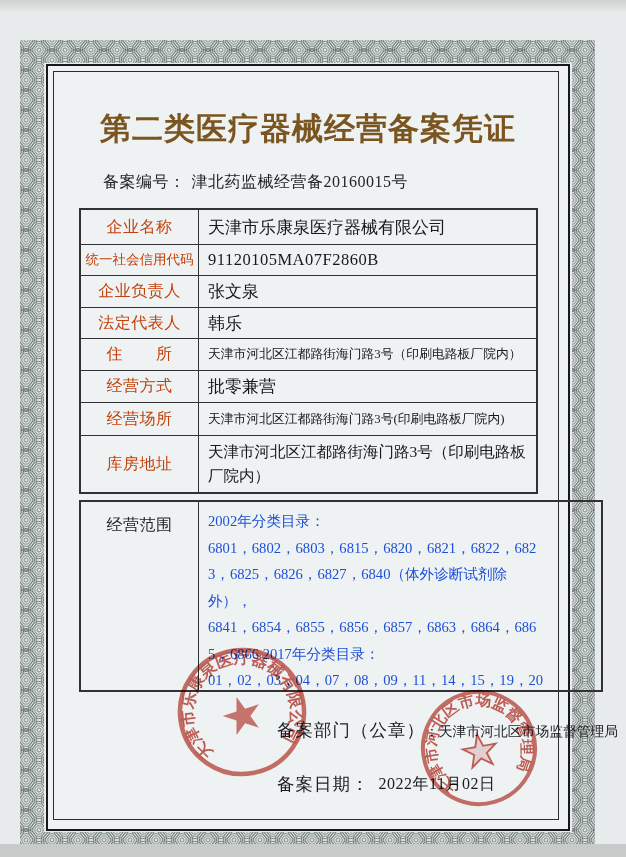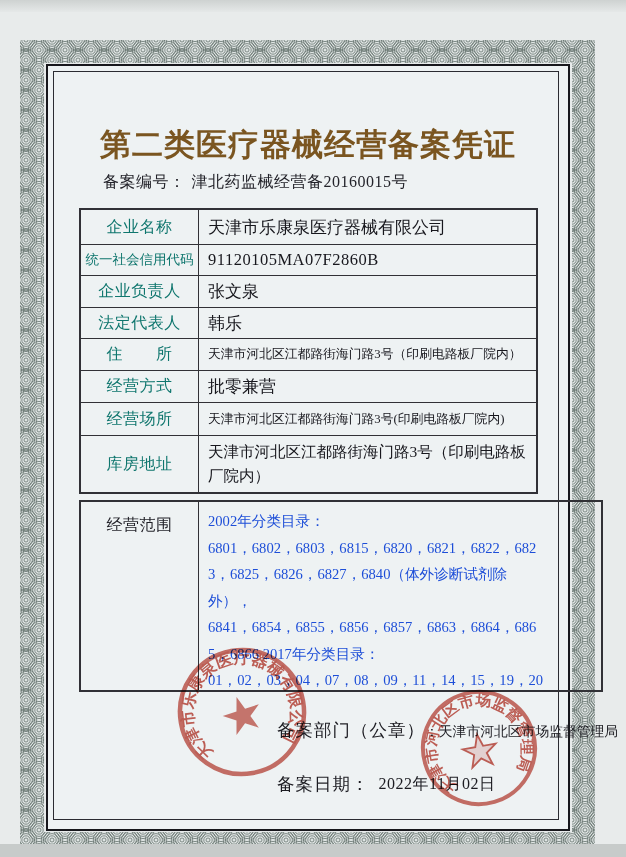--- a/index.html
+++ b/index.html
@@ -15,41 +15,41 @@
   .band-svg{position:absolute;left:0;top:0;}
   .frame-outer{
     position:absolute;left:46px;top:64px;width:520px;height:763px;
     border:2.5px solid #17171c;background:#eef2f3;box-sizing:content-box;
   }
   .frame-inner{
     position:absolute;left:53px;top:71px;width:504px;height:747px;
     border:1px solid #2b2b31;
   }
   .cert-title{
-    position:absolute;left:48px;top:124px;width:520px;
+    position:absolute;left:48px;top:108px;width:520px;
     text-align:center;font-size:31px;font-weight:700;
     color:#7a5520;letter-spacing:1px;white-space:nowrap;
   }
   .record-line{
     position:absolute;left:103px;top:172px;font-size:16px;color:#23232a;
     letter-spacing:0.5px;white-space:nowrap;
   }
   .record-line .rec-value{margin-left:6px;}
 
   .tbl{
     position:absolute;left:79px;top:208px;width:459px;
     border:2px solid #313136;background:transparent;box-sizing:border-box;
   }
   .row{display:flex;box-sizing:border-box;border-top:1.4px solid #313136;}
   .row:first-child{border-top:none;}
   .cell-label{
     width:118px;flex:0 0 118px;box-sizing:border-box;
     border-right:1.4px solid #313136;
     display:flex;align-items:center;justify-content:center;
-    font-size:16px;color:#0f766e;letter-spacing:0.5px;text-align:center;
+    font-size:16px;color:#c2410c;letter-spacing:0.5px;text-align:center;
   }
   .cell-value{
     flex:1;display:flex;align-items:center;
     padding:2px 6px 2px 9px;color:#17171d;overflow:hidden;white-space:nowrap;
   }
   .h34{height:34px}.h31{height:31px}.h32{height:32px}.h33{height:33px}.h57{height:57px}
   .lbl-sm{font-size:13.5px;letter-spacing:0;}
   .v-lg{font-size:17px;}
   .v-code{font-size:16.5px;letter-spacing:0.5px;}
   .v-sm{font-size:12.8px;}

